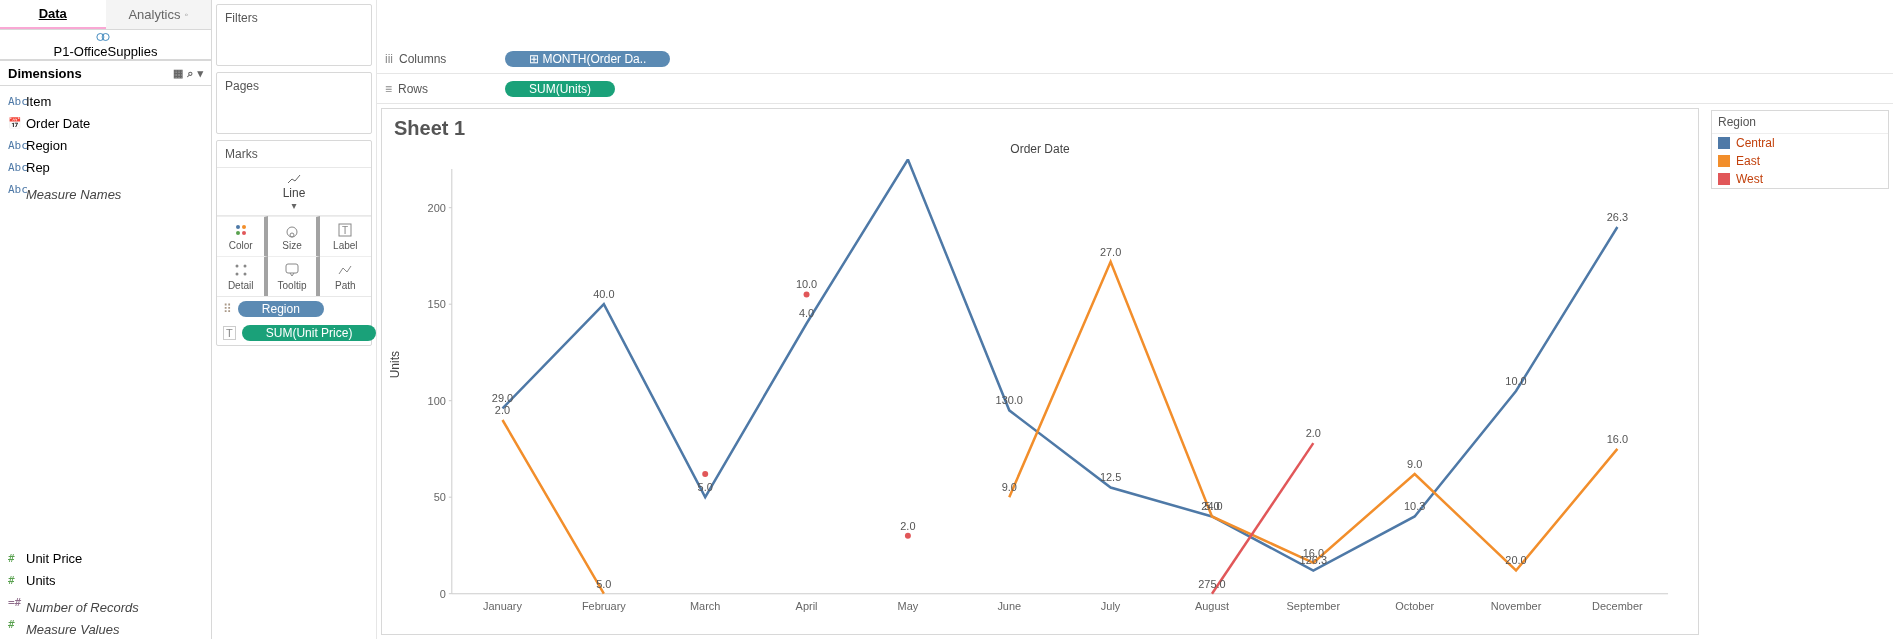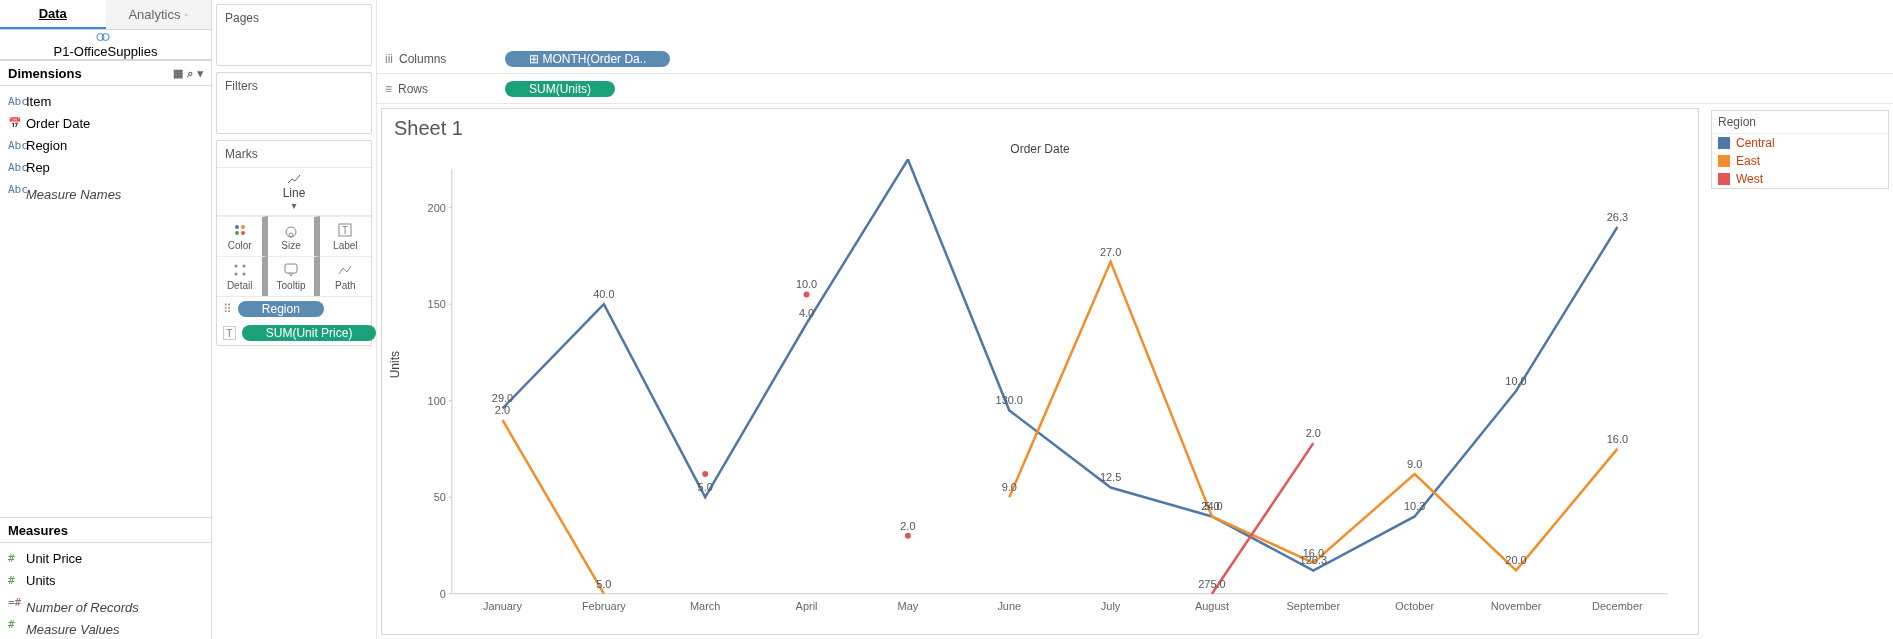--- a/index.html
+++ b/index.html
@@ -4,21 +4,21 @@
 <style>
   * { box-sizing: border-box; margin: 0; padding: 0; font-family: "Segoe UI", Arial, sans-serif; }
   html, body { width: 1893px; height: 639px; background: #fff; overflow: hidden; }
 
   .app { display: flex; width: 1893px; height: 639px; }
 
   
   .data-pane { width: 212px; border-right: 1px solid #d8d8d8; display: flex; flex-direction: column; }
   .pane-tabs { display: flex; border-bottom: 1px solid #d8d8d8; height: 30px; }
   .pane-tab { flex: 1; display:flex; align-items:center; justify-content:center; font-size:13px; cursor:pointer; }
-  .pane-tab.active { font-weight:600; border-bottom:2px solid #3b82f6;text-decoration:underline; }
+  .pane-tab.active { font-weight:600; border-bottom:2px solid #f9a8d4;text-decoration:underline; }
   .pane-tab.inactive { color:#666; background:#f4f4f4; position:relative; }
   .pane-tab .dot { font-size:10px; color:#888; margin-left:4px; }
 
   .datasource { display:flex; align-items:center; height:30px; padding:0 8px; border-bottom:1px solid #d8d8d8; font-size:13px;flex-direction:column; }
   .ds-icon { width:14px; height:14px; margin-right:6px; color:#2c7bb6; }
 
   .section-header { display:flex; align-items:center; height:26px; padding:0 8px; border-top:1px solid #d8d8d8; border-bottom:1px solid #d8d8d8; font-size:13px; font-weight:600; }
   .section-header .sp { flex:1; }
   .header-icons { display:flex; gap:4px; align-items:center;}
   .header-icons span { font-size:11px; color:#666; cursor:pointer;}
@@ -33,42 +33,42 @@
   
   .shelves { width: 165px; display:flex; flex-direction:column; padding:4px; gap:6px; border-right:1px solid #e6e6e6;}
   .card { border:1px solid #d8d8d8; border-radius:2px; background:#fff; }
   .card-title { font-size:12px; padding:6px 8px; color:#555; }
   .card.pages, .card.filters { height:62px; }
   .marks .card-title { border-bottom:1px solid #e8e8e8; }
   .mark-type { display:flex; align-items:center; padding:4px 6px; border-bottom:1px solid #e8e8e8;flex-direction:column;}
   .mark-type .mt { flex:1; font-size:12px; color:#444; }
   .mark-type .caret { font-size:10px; color:#666; }
   .mark-grid { display:grid; grid-template-columns:repeat(3,1fr); border-bottom:1px solid #e8e8e8; }
-  .mark-cell { display:flex; flex-direction:column; align-items:center; justify-content:center; height:40px; font-size:10px; color:#555; border-right:6px solid #a3a3a3; border-top:1px solid #eee; cursor:pointer;}
+  .mark-cell { display:flex; flex-direction:column; align-items:center; justify-content:center; height:40px; font-size:10px; color:#555; border-right:4px solid #a3a3a3; border-top:1px solid #eee; cursor:pointer;}
   .mark-cell:nth-child(3n){border-right:none;}
   .mark-cell svg { width:16px; height:16px; margin-bottom:2px; }
 
   .pill-row { padding:4px 6px; display:flex; align-items:center; gap:6px;}
   .pill-row .dots { color:#a98; font-size:12px;}
   .pill-row .tlbl { color:#888; font-size:11px; border:1px solid #ccc; padding:0 2px;}
   .pill { border-radius:10px; padding:1px 24px; font-size:12px; color:#fff; white-space:nowrap;}
   .pill.blue  { background:#5b8ab3; }
   .pill.green { background:#1aa179; }
 
   
   .main { flex:1; display:flex; flex-direction:column;margin-top:44px; }
   .shelf-row { display:flex; align-items:center; height:30px; border-bottom:1px solid #e6e6e6; padding:0 8px; }
   .shelf-label { width:120px; display:flex; align-items:center; gap:6px; font-size:12px; color:#555;}
   .shelf-content { flex:1; display:flex; gap:6px; align-items:center;}
   .shelf-icon { color:#888; font-size:12px; }
 
   
   .viz-wrap { flex:1; display:flex; }
   .viz { flex:1; border:1px solid #d8d8d8; margin:4px; position:relative; }
-  .sheet-title { font-size:20px; font-weight:400; color:#555; padding:8px 12px 0 12px;}
+  .sheet-title { font-size:20px; font-weight:700; color:#555; padding:8px 12px 0 12px;}
   .chart-title { text-align:center; font-size:12px; color:#444; margin-top:2px;}
   .plot-holder { position:absolute; left:10px; right:10px; top:50px; bottom:10px; }
   .plot-holder svg { width:100%; height:100%; }
 
   .ylabel-rot { position:absolute; left:-4px; top:50%; transform:rotate(-90deg) translateX(50%); transform-origin:left top; font-size:12px; color:#444;}
 
   
   .legend { width:190px; padding:6px 4px 0 8px; }
   .legend-card { border:1px solid #d8d8d8; }
   .legend-title { font-size:12px; padding:4px 6px; color:#555; border-bottom:1px solid #eee;}
@@ -128,24 +128,20 @@
           <span class="fld-name ">Rep</span>
         </div>
         <div class="field-row">
      <span class="type-icon">Abc</span>
           <span class="fld-name italic">Measure Names</span>
         </div>
       </div>
 
     <div style="flex:1"></div>
 
-    <div class="section-header">
-      <span>Measures</span>
-        <span class="sp"></span>
-    </div>
     <div class="field-list" id="meas-list">
         <div class="field-row">
      <span class="type-icon num">#</span>
           <span class="fld-name ">Unit Price</span>
         </div>
         <div class="field-row">
      <span class="type-icon num">#</span>
           <span class="fld-name ">Units</span>
         </div>
         <div class="field-row">
@@ -153,25 +149,25 @@
           <span class="fld-name italic">Number of Records</span>
         </div>
         <div class="field-row">
      <span class="type-icon num">#</span>
           <span class="fld-name italic">Measure Values</span>
         </div>
       </div>
   </div>
 
   <div class="shelves">
+    <div class="card filters">
+      <div class="card-title">Filters</div>
+    </div>
     <div class="card pages">
       <div class="card-title">Pages</div>
-    </div>
-    <div class="card filters">
-      <div class="card-title">Filters</div>
     </div>
     <div class="card marks">
       <div class="card-title">Marks</div>
       <div class="mark-type">
         <svg width="14" height="14" viewBox="0 0 14 14">
             <path d="M1 11 L5 7 L8 9 L13 3" stroke="#666" fill="none"></path>
           </svg>
         <span class="mt">Line</span>
         <span class="caret">▾</span>
       </div>

